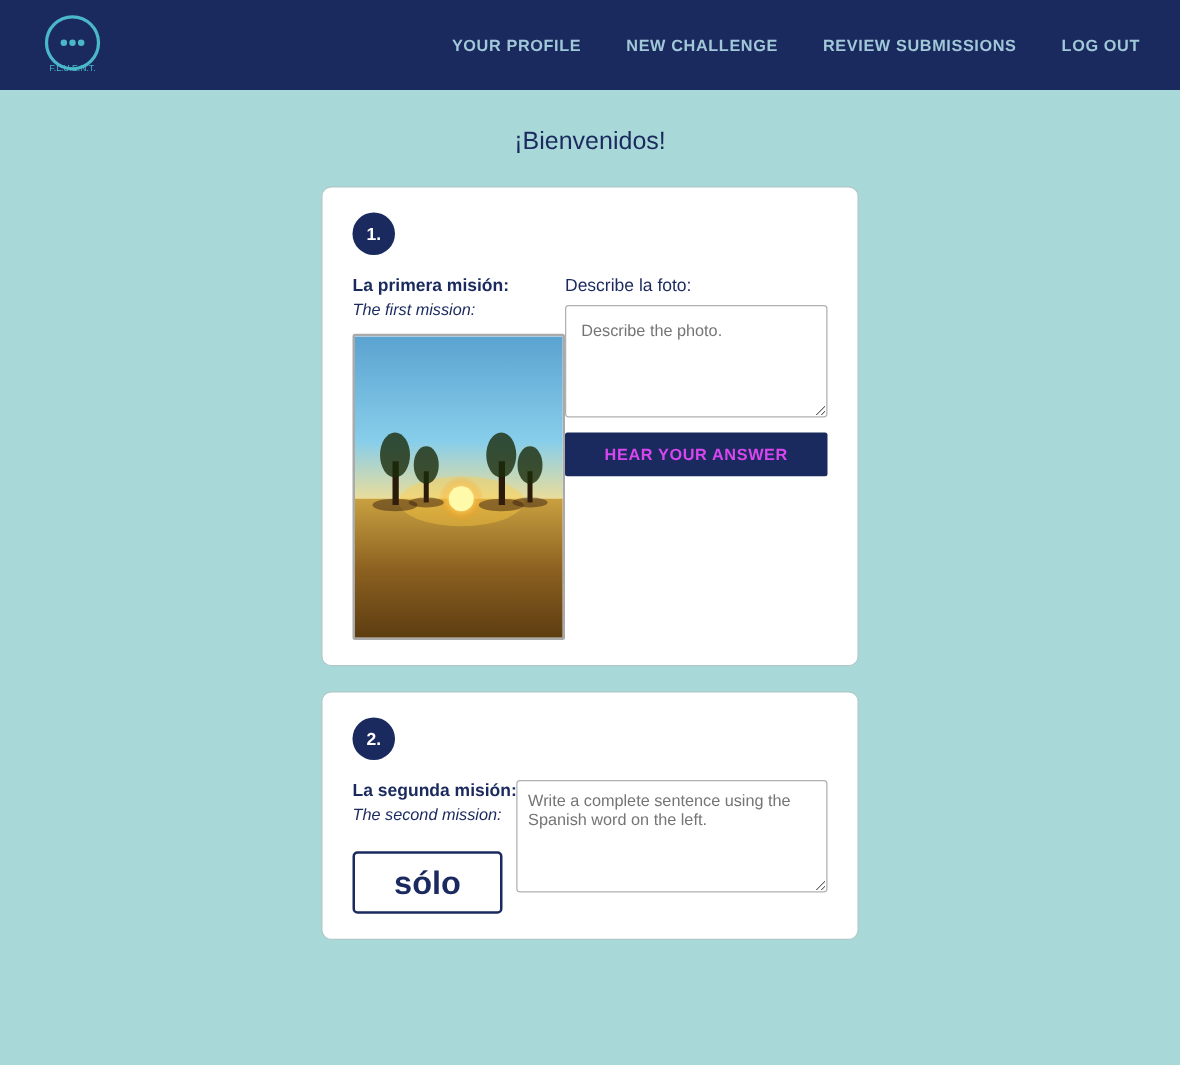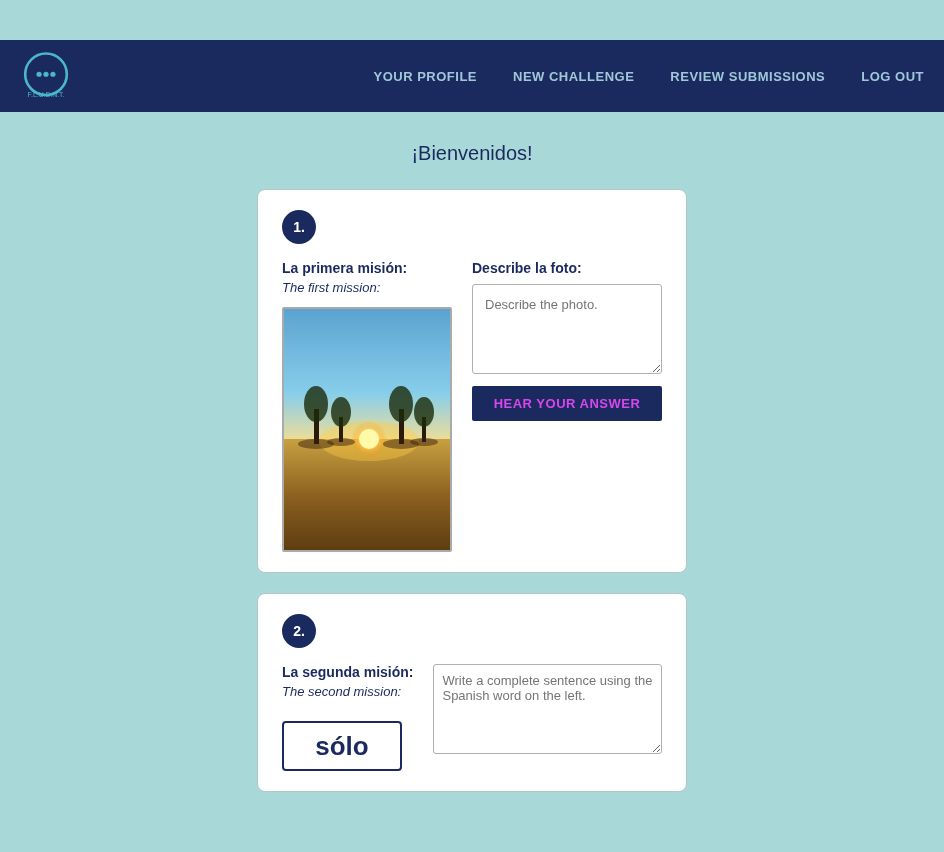--- a/index.html
+++ b/index.html
@@ -8,23 +8,22 @@
       background-color: #a8d8d8;
       min-height: 852px;
     }
 
     
     nav {
       background-color: #1a2a5e;
       display: flex;
       align-items: center;
       justify-content: space-between;
-      padding: 0 20px;
+      padding: 0 32px;
       height: 72px;
-      margin-top: 40px;
     }
     .nav-logo {
       display: flex;
       align-items: center;
       gap: 8px;
     }
     .logo-icon {
       width: 52px;
       height: 52px;
     }
@@ -84,21 +83,20 @@
       display: flex;
       align-items: center;
       justify-content: center;
       font-size: 14px;
       font-weight: bold;
       margin-bottom: 16px;
     }
 
     .mission-content {
       display: flex;
-      gap: 20px;
     }
 
     .mission-left {
       display: flex;
       flex-direction: column;
     }
 
     .mission-title-es {
       color: #1a2a5e;
       font-size: 14px;
@@ -123,21 +121,21 @@
 
     .mission-right {
       flex: 1;
       display: flex;
       flex-direction: column;
     }
 
     .describe-label {
       color: #1a2a5e;
       font-size: 14px;
-      font-weight: bold;
+      font-weight: normal;
       margin-bottom: 8px;
     }
 
     .describe-textarea {
       width: 100%;
       height: 90px;
       border: 1px solid #b0b0b0;
       border-radius: 3px;
       padding: 12px;
       font-size: 13px;

